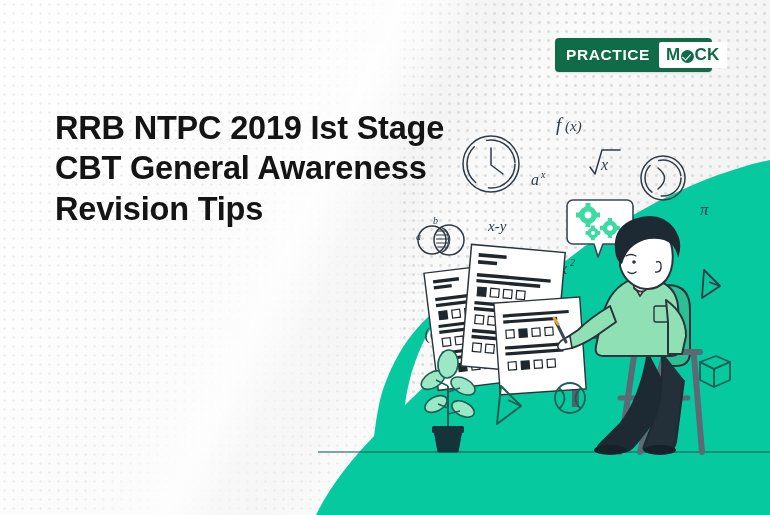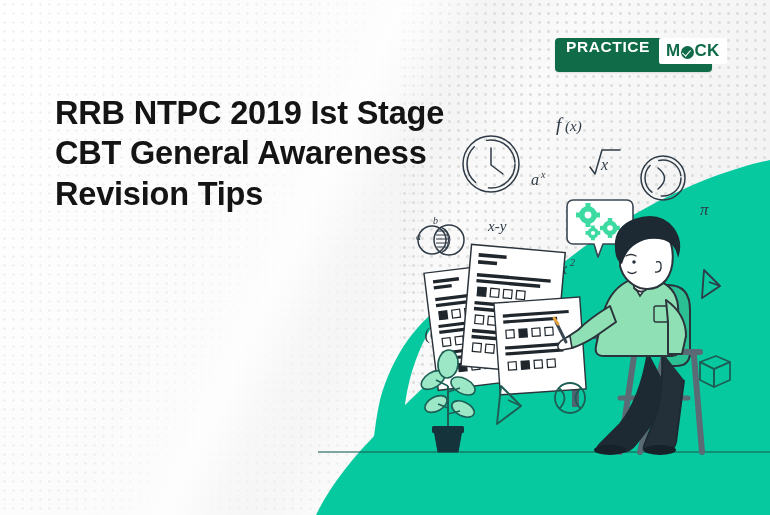--- a/index.html
+++ b/index.html
@@ -40,21 +40,21 @@
 
   
   .blob { position:absolute; left:0; top:0; width:770px; height:515px; }
 
   
   .logo {
     position:absolute; left:555px; top:38px;
     width:157px; height:34px;
     background:#0f6b48;
     border-radius:4px;
-    display:flex; align-items:flex-start;
+    display:flex; align-items:center;
     box-shadow:0 1px 2px rgba(0,0,0,.12);
   }
   .logo-practice {
     color:#ffffff; font-size:15.5px; font-weight:700;
     letter-spacing:.6px; padding:0 9px 0 11px;
     font-family:"Liberation Sans", sans-serif;
   }
   .logo-mock-box {
     background:#ffffff; height:26px; margin-right:4px;
     border-radius:2px; display:flex; align-items:center;
@@ -71,21 +71,21 @@
   }
   .mock-o::after {
     content:""; position:absolute; left:3px; top:2.5px;
     width:4px; height:7px;
     border:solid #ffffff; border-width:0 1.8px 1.8px 0;
     transform:rotate(42deg);
   }
 
   
   .headline {
-    position:absolute; left:55px; top:93px;
+    position:absolute; left:55px; top:108px;
     width:390px;
     color:#141414;
     font-size:32.5px;
     font-weight:700;
     line-height:1.24;
     letter-spacing:-.2px;
     font-family:"Liberation Sans", sans-serif;
   }
 
   

